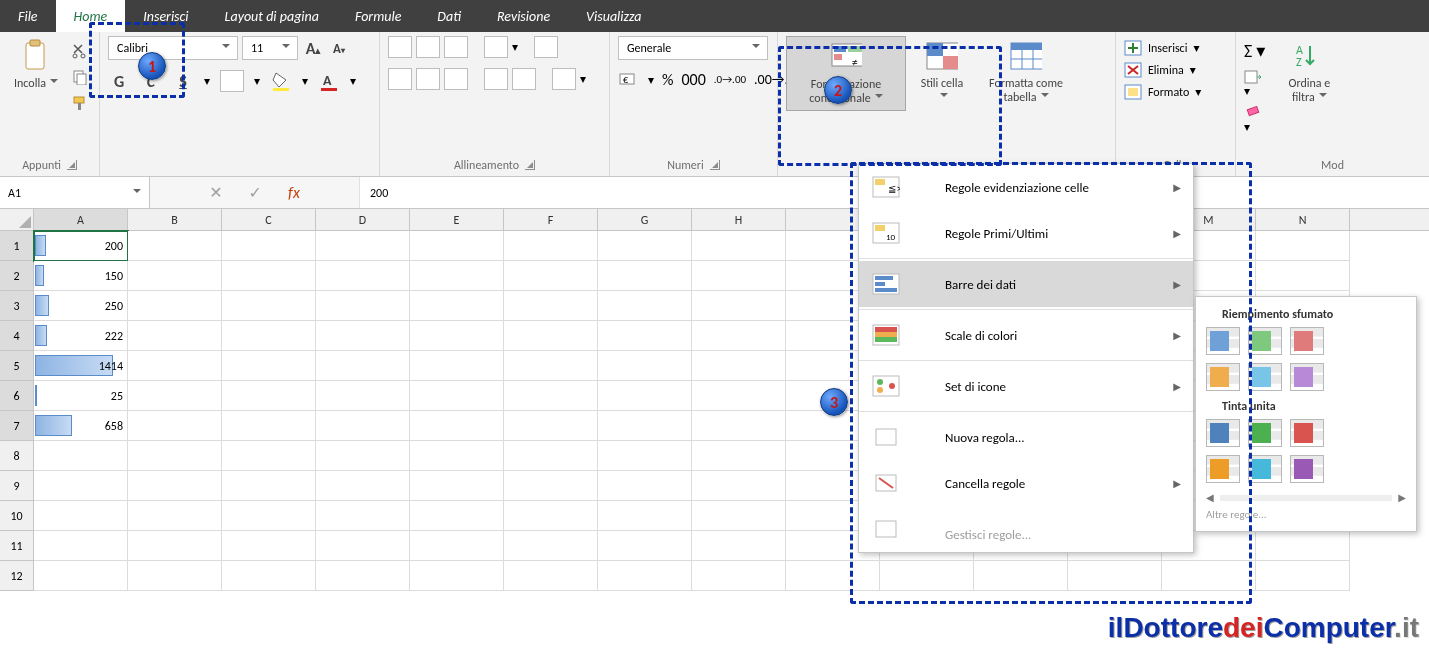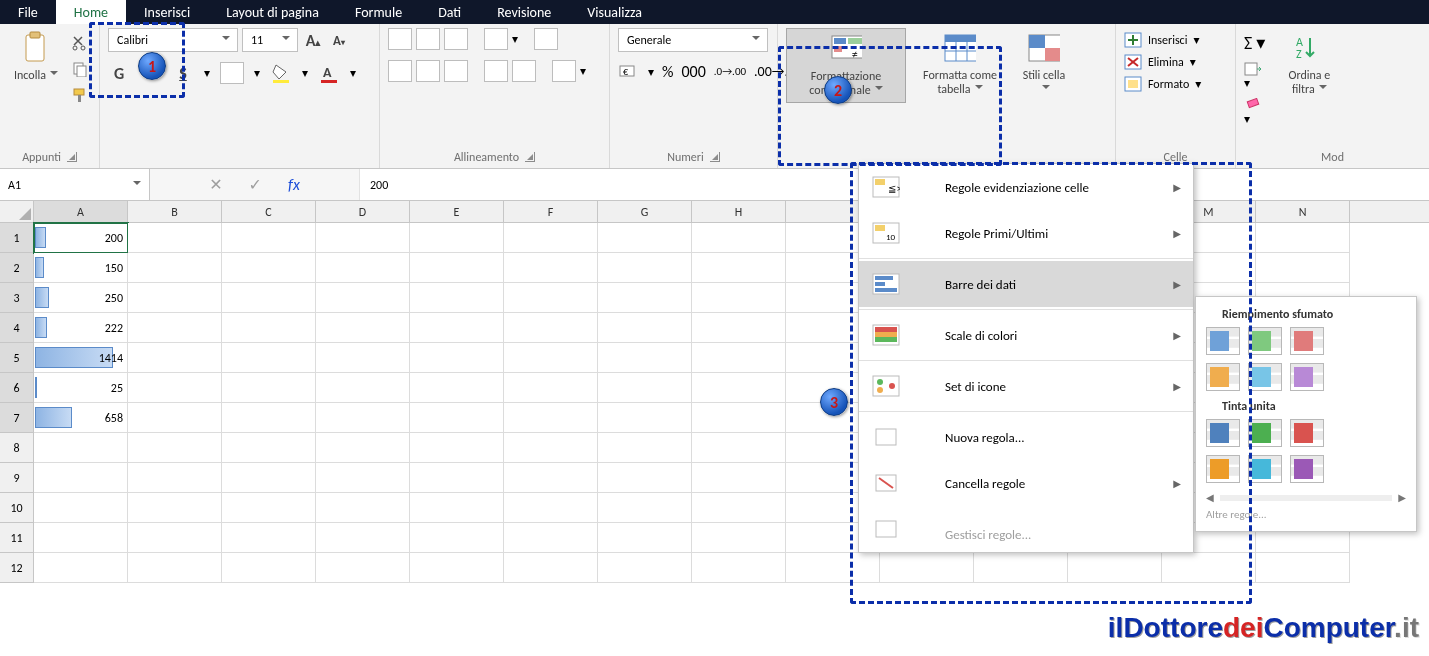--- a/index.html
+++ b/index.html
@@ -8,26 +8,27 @@
     font-size: 12px;
     background: #fff;
     width: 1429px;
     height: 656px;
     overflow: hidden;
     position: relative;
   }
 
   
   .tabbar {
-    height: 24px;
-    background: #0f172a;
+    height: 32px;
+    background: #404040;
     display: flex;
     align-items: stretch;
     color: #fff;
     font-size: 14px;
+    font-style: italic;
   }
   .tabbar .tab {
     padding: 0 18px;
     display: flex;
     align-items: center;
     cursor: pointer;
   }
   .tabbar .tab.active {
     background: #fff;
     color: #217346;
@@ -161,21 +162,21 @@
     display:flex; align-items:center; padding:0 8px;
     background:#fff;
     justify-content:space-between;
   }
   .name-box .dd::after { content:""; display:inline-block; border:4px solid transparent; border-top-color:#666; }
   .fx-controls {
     width:210px; display:flex; align-items:center; justify-content:center; gap:26px;
     color:#9e9e9e; font-size:16px;
     border-right:1px solid #e2e2e2;
   }
-  .fx-controls .fx { font-style:italic; color:#1d4ed8; }
+  .fx-controls .fx { font-style:italic; color:#c2410c; }
   .fx-input { flex:1; display:flex; align-items:center; padding:0 10px; background:#fff; }
 
   
   .sheet { position:relative; }
   .col-headers { display:flex; height:22px; background:#f0f0f0; border-bottom:1px solid #c6c6c6; }
   .corner { width:34px; border-right:1px solid #c6c6c6; background:#f0f0f0; position:relative; }
   .corner::after { content:""; position:absolute; right:2px; bottom:2px; border:6px solid transparent; border-right-color:#b0b0b0; border-bottom-color:#b0b0b0; }
   .ch { width:94px; border-right:1px solid #c6c6c6; display:flex; align-items:center; justify-content:center; color:#333; }
   .ch.sel { background:#dcdcdc; }
 
@@ -415,41 +416,41 @@
           <svg width="36" height="30">
               <rect x="2" y="2" width="32" height="22" fill="#fff" stroke="#888"></rect>
               <rect x="4" y="4" width="12" height="6" fill="#5b8bc9"></rect>
               <rect x="4" y="12" width="8" height="6" fill="#e48b8b"></rect>
               <rect x="18" y="4" width="14" height="6" fill="#9ccf9c"></rect>
               <text x="22" y="24" font-size="12">≠</text>
             </svg>
         </span>
         <span><span>Formattazione condizionale</span><span class="caret-down"></span></span>
       </div>
+      <div class="big-btn" style="width:60px">
+        <span class="ico">
+          <svg width="34" height="28">
+              <rect x="1" y="1" width="32" height="26" fill="#fff" stroke="#888"></rect>
+              <rect x="1" y="1" width="16" height="13" fill="#5b8bc9"></rect>
+              <rect x="17" y="14" width="16" height="13" fill="#e48b8b"></rect>
+            </svg>
+        </span>
+        <span><span>Stili cella</span><span class="caret-down"></span></span>
+      </div>
       <div class="big-btn">
         <span class="ico">
           <svg width="34" height="28">
               <rect x="1" y="1" width="32" height="26" fill="#fff" stroke="#5b8bc9"></rect>
               <rect x="1" y="1" width="32" height="7" fill="#5b8bc9"></rect>
               <line x1="12" y1="1" x2="12" y2="27" stroke="#5b8bc9"></line>
               <line x1="23" y1="1" x2="23" y2="27" stroke="#5b8bc9"></line>
               <line x1="1" y1="17" x2="33" y2="17" stroke="#5b8bc9"></line>
             </svg>
         </span>
         <span><span>Formatta come tabella</span><span class="caret-down"></span></span>
-      </div>
-      <div class="big-btn" style="width:60px">
-        <span class="ico">
-          <svg width="34" height="28">
-              <rect x="1" y="1" width="32" height="26" fill="#fff" stroke="#888"></rect>
-              <rect x="1" y="1" width="16" height="13" fill="#5b8bc9"></rect>
-              <rect x="17" y="14" width="16" height="13" fill="#e48b8b"></rect>
-            </svg>
-        </span>
-        <span><span>Stili cella</span><span class="caret-down"></span></span>
       </div>
     </div>
     <div class="group-label" style="padding-right:60px">
         <span style="visibility:hidden">Celle</span>
       </div>
   </div>
 
   <div class="group" style="width:120px">
     <div class="group-body stack" style="gap:6px; padding-top:4px">
       <div class="row" style="gap:6px">

